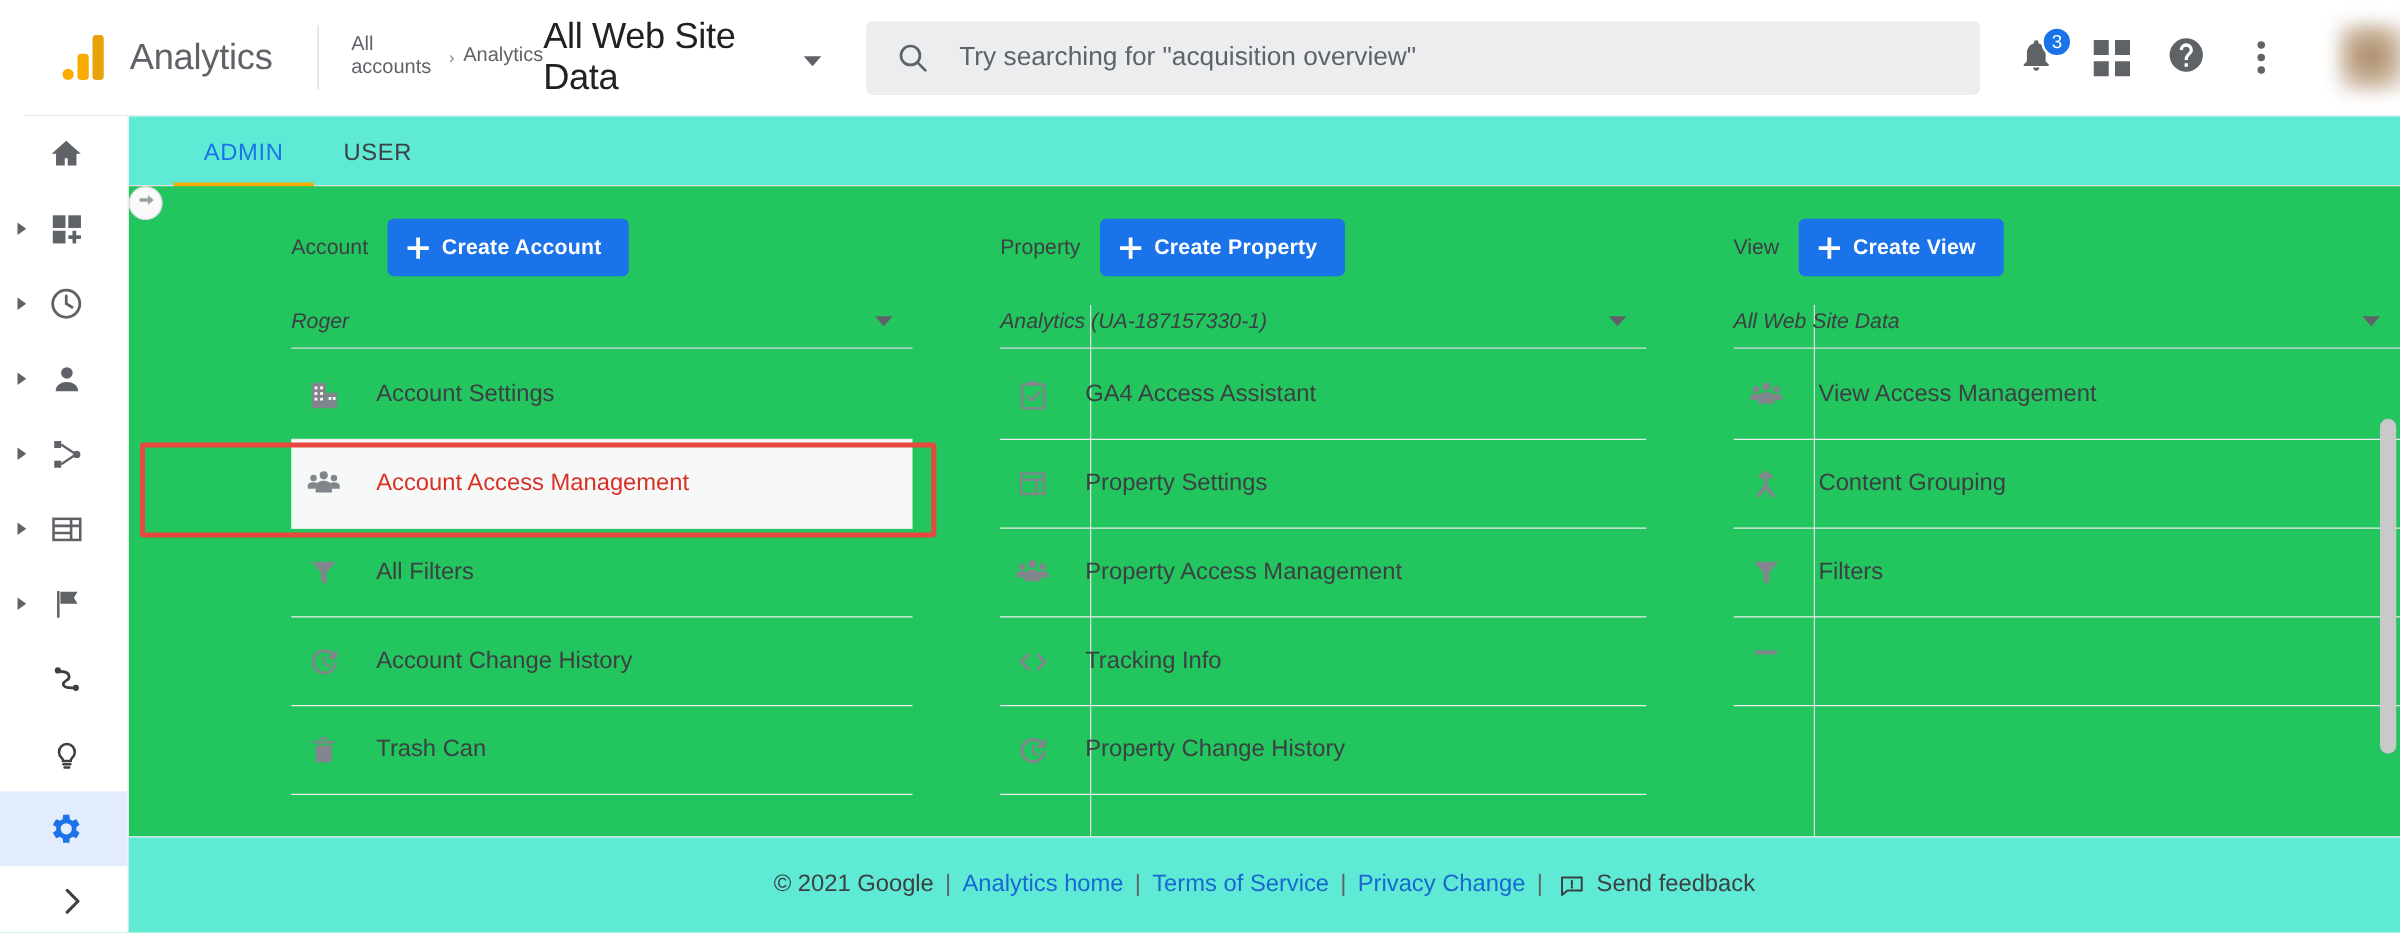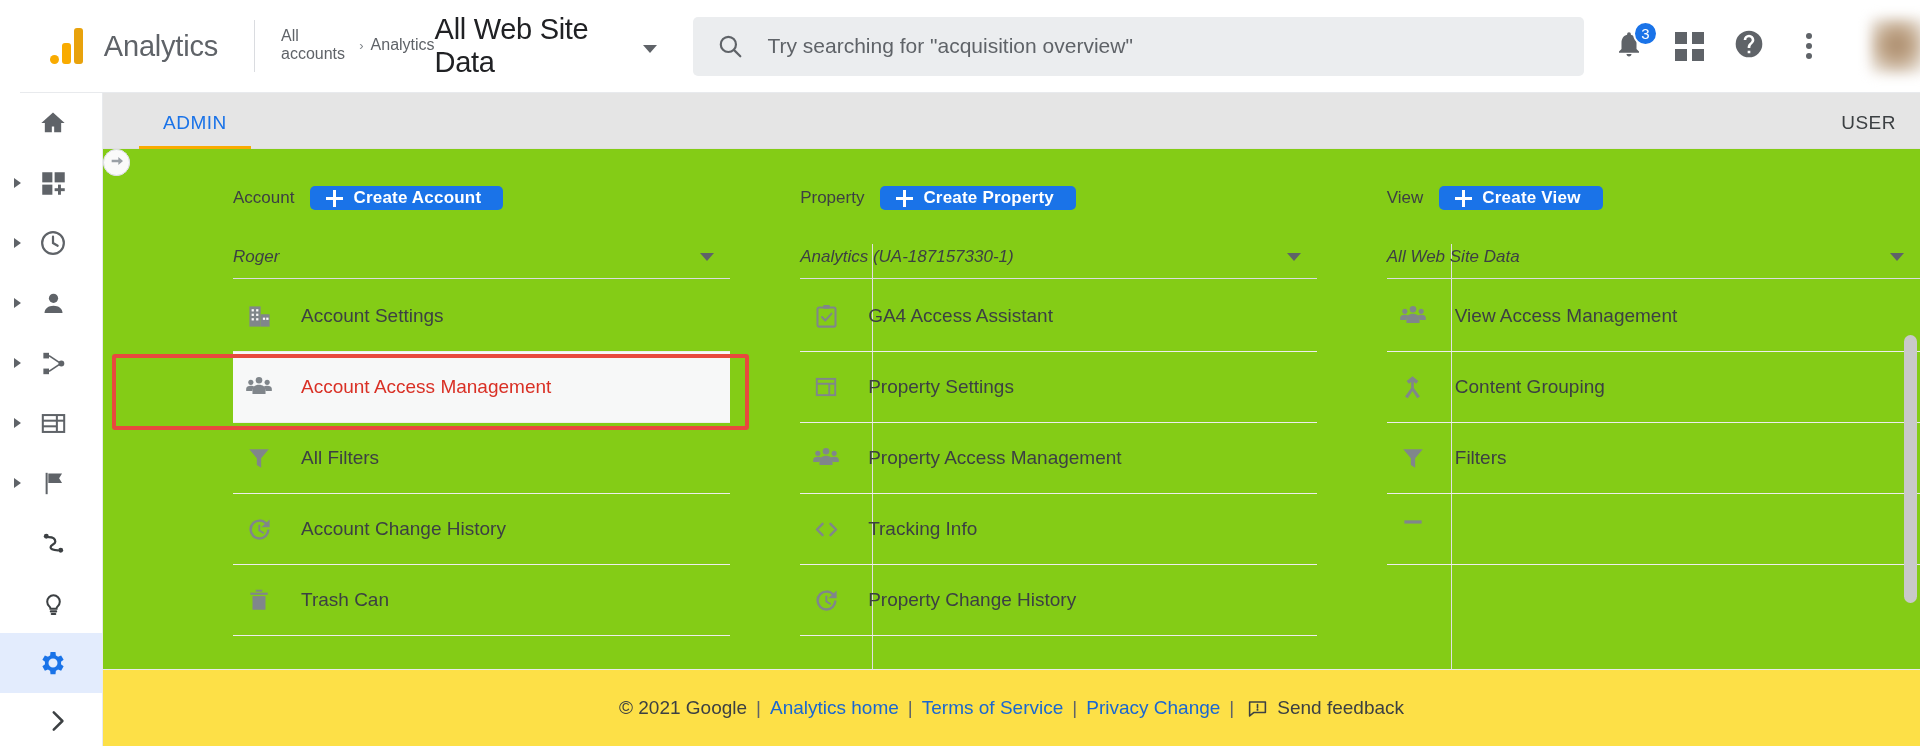--- a/index.html
+++ b/index.html
@@ -94,33 +94,33 @@
   .sb-item.active .sb-ic svg { fill: #1a73e8; }
   .sb-expand { height: 60px; display: flex; align-items: center; padding-left: 44px; }
 
   
   .main {
     position: absolute; top: 93px; left: 103px; width: 1817px; height: 653px;
     background: #fff; overflow: hidden;
   }
   .tabs-bar {
     height: 56px; padding-left: 36px; display: flex; align-items: flex-end;
-    border-bottom: 1px solid #e0e0e0; background: #e5e5e5; justify-content: space-between;
+    border-bottom: 1px solid #e0e0e0; background: #5eead4;
   }
   .tab {
     font-size: 19px; letter-spacing: 0.5px; color: #3c4043; padding: 0 24px 14px 24px;
     position: relative;
   }
   .tab.active { color: #1a73e8; }
   .tab.active::after {
     content: ""; position: absolute; left: 0; right: 0; bottom: -2px;
     height: 4px; background: #f9ab00;
   }
   .cols-area {
-    position: relative; height: 597px; background: #84cc16;
+    position: relative; height: 597px; background: #22c55e;
     display: flex; padding: 0; gap: 20px;
   }
   .col {
     position: relative; padding-top: 30px;
   }
   .col-account { width: 640px; padding-left: 130px; }
   .col-property { width: 580px; padding-left: 50px; }
   .col-view { width: 597px; padding-left: 50px; }
   .col-sep {
     position: absolute; top: 95px; bottom: 0; width: 1px; background: #e0e0e0;
@@ -129,21 +129,21 @@
   .sep-2 { left: 1348px; }
   .arrow-circle {
     position: absolute; width: 27px; height: 27px; border-radius: 50%;
     border: 1px solid #dadce0; background: #fafafa;
     display: flex; align-items: center; justify-content: center; z-index: 5;
   }
 
   .col-head { display: flex; align-items: center; gap: 16px; height: 38px; }
   .col-label { font-size: 17px; color: #3c4043; }
   .create-btn {
-    background: #1a73e8; color: #fff; border-radius: 5px; height: 24px;
+    background: #1a73e8; color: #fff; border-radius: 5px; height: 46px;
     display: flex; align-items: center; padding: 0 22px 0 16px; gap: 10px;
     font-size: 17px; font-weight: 700; letter-spacing: 0.2px;
   }
   .plus { position: relative; width: 17px; height: 17px; flex: 0 0 auto; }
   .plus::before, .plus::after {
     content: ""; position: absolute; background: #fff;
   }
   .plus::before { left: 7px; top: 0; width: 3px; height: 17px; }
   .plus::after { top: 7px; left: 0; height: 3px; width: 17px; }
 
@@ -172,21 +172,21 @@
   .menu-row.highlighted .m-lbl { color: #d93025; }
 
   .hl-box {
     position: absolute; left: 9px; top: 205px; width: 637px; height: 76px;
     border: 4px solid #e8493e; border-radius: 3px; z-index: 8; pointer-events: none;
   }
 
   
   .footer {
     position: absolute; bottom: 0; left: 103px; width: 1817px; height: 77px;
-    background: #fde047; border-top: 1px solid #e8eaed;
+    background: #5eead4; border-top: 1px solid #e8eaed;
     display: flex; align-items: center; justify-content: center;
     font-size: 19px; color: #3c4043; gap: 0;
   }
   .footer a, .footer .lnk { color: #1967d2; text-decoration: none; }
   .footer .pipe { color: #5f6368; margin: 0 9px; }
   .fb-ic { margin: 0 9px 0 4px; display: inline-flex; }
 
   
   .vscroll {
     position: absolute; right: 3px; top: 186px; width: 13px; height: 268px;

